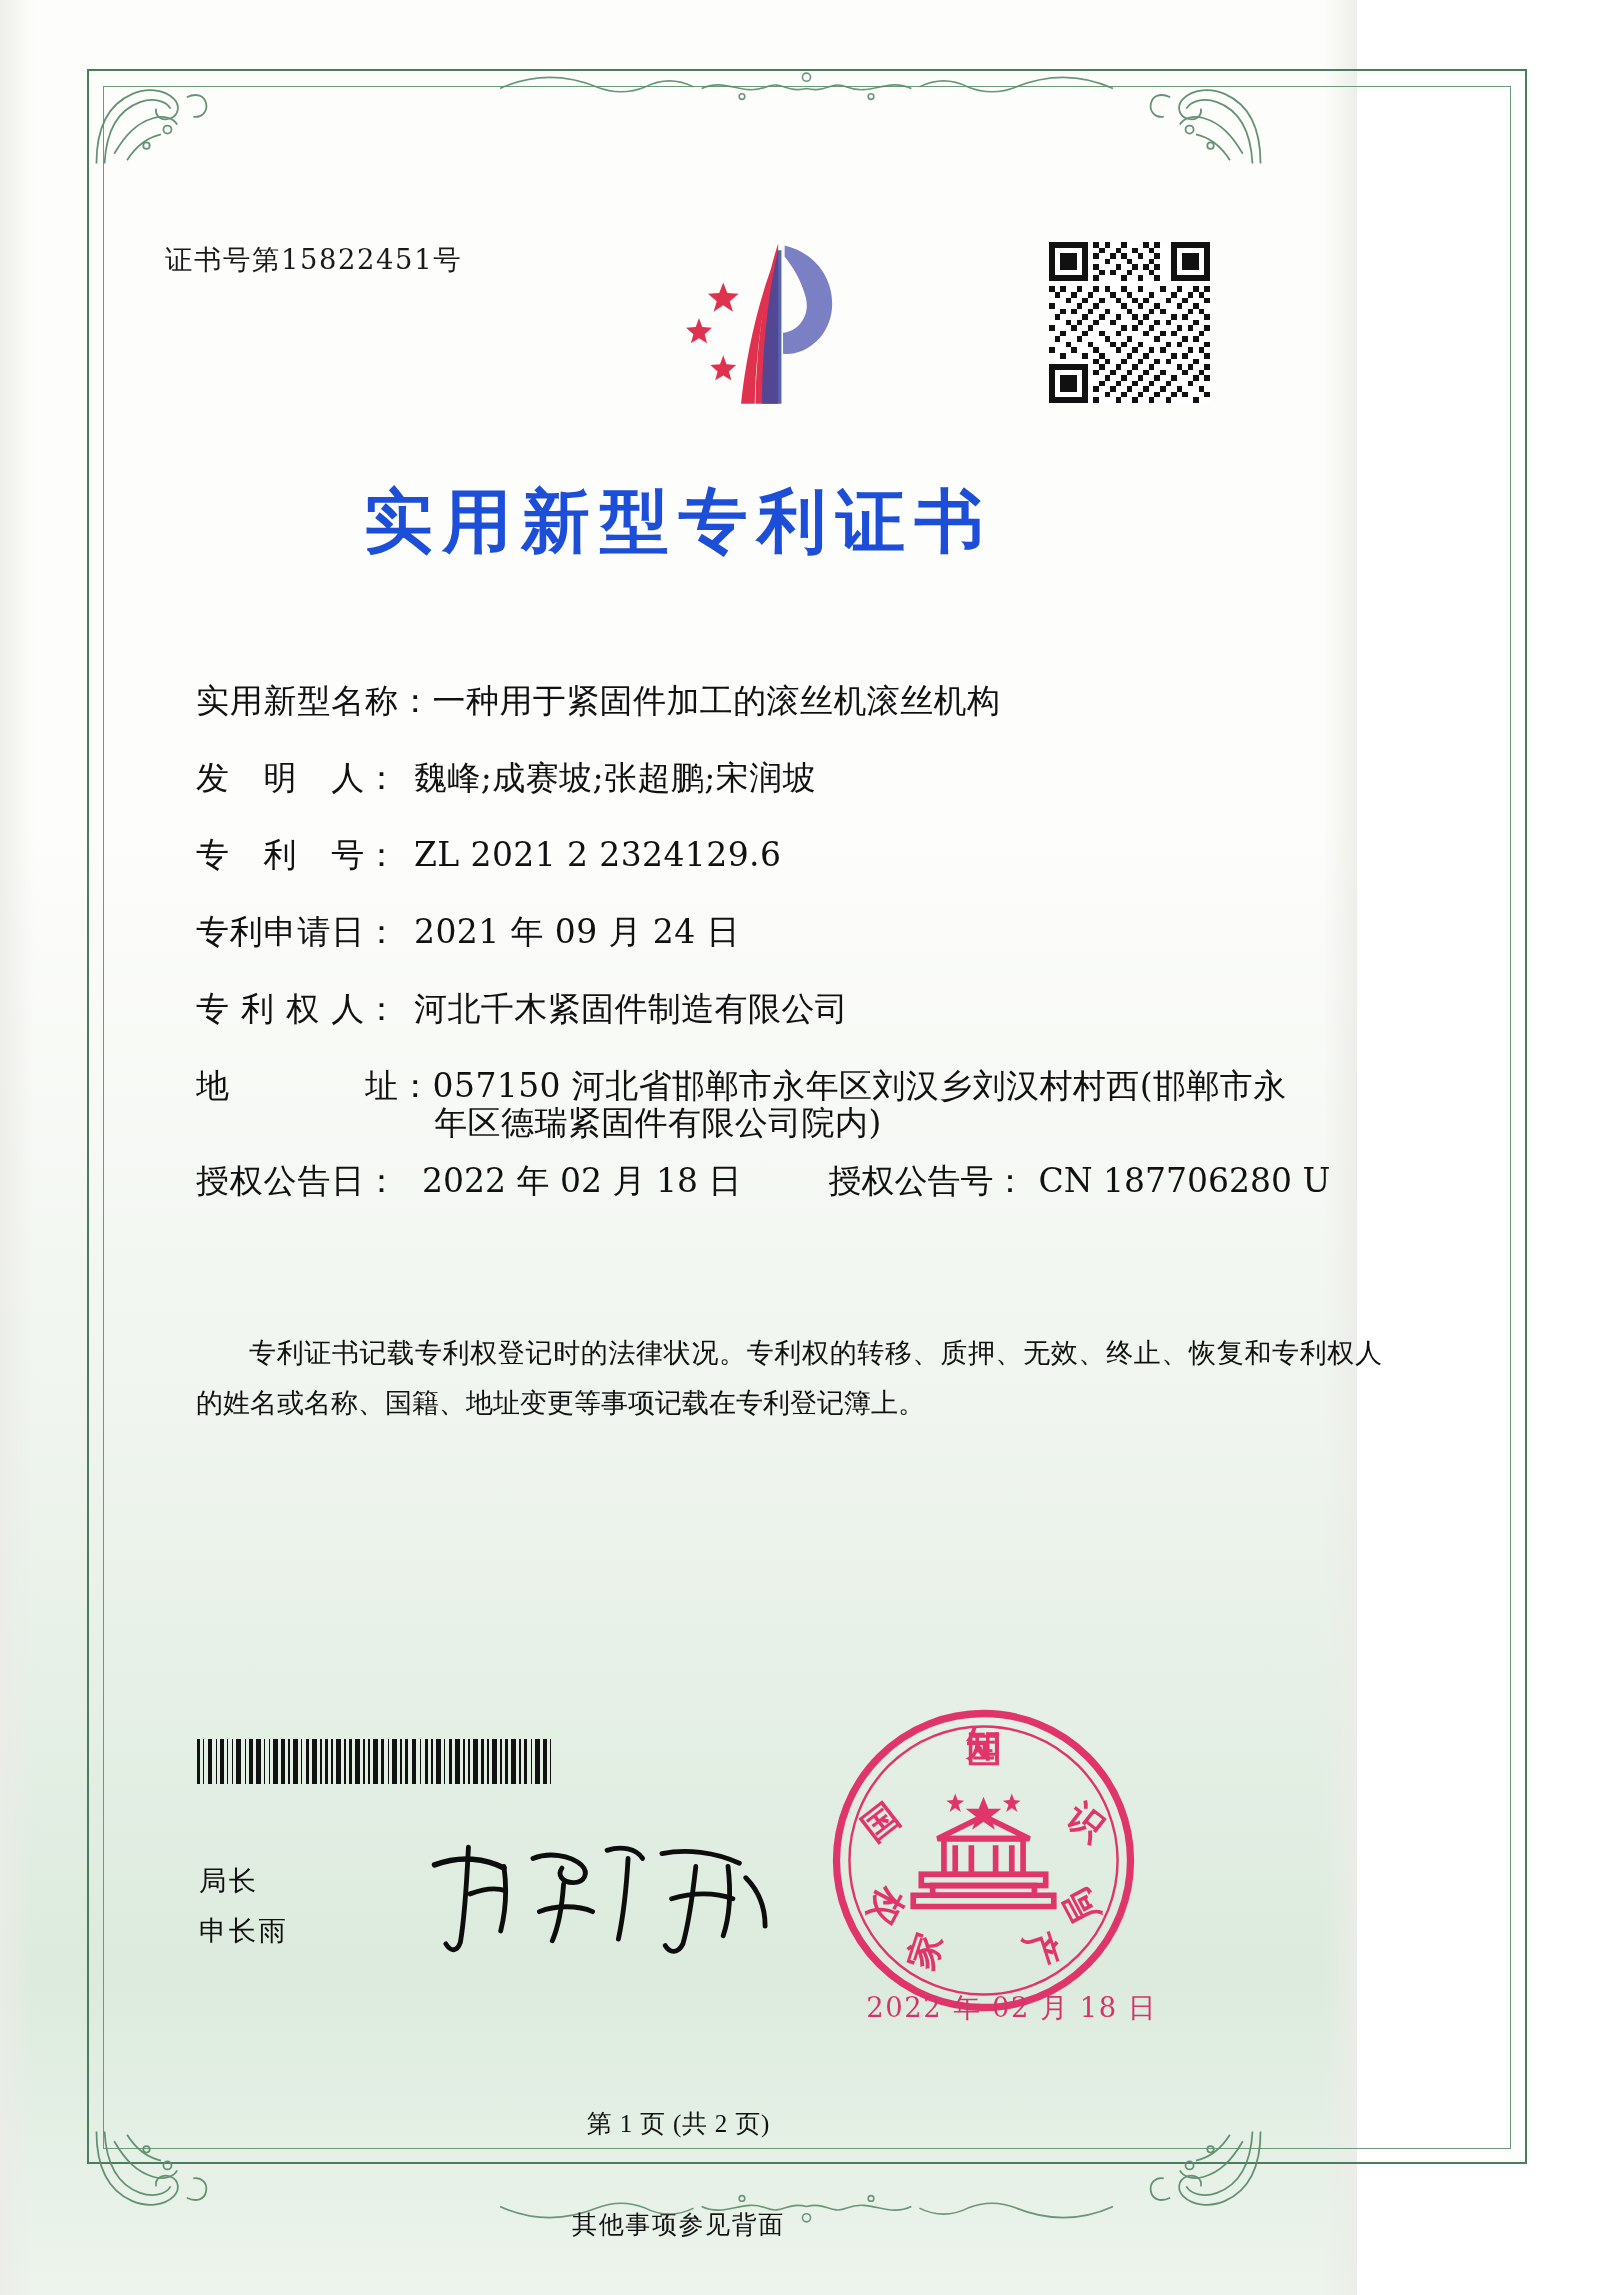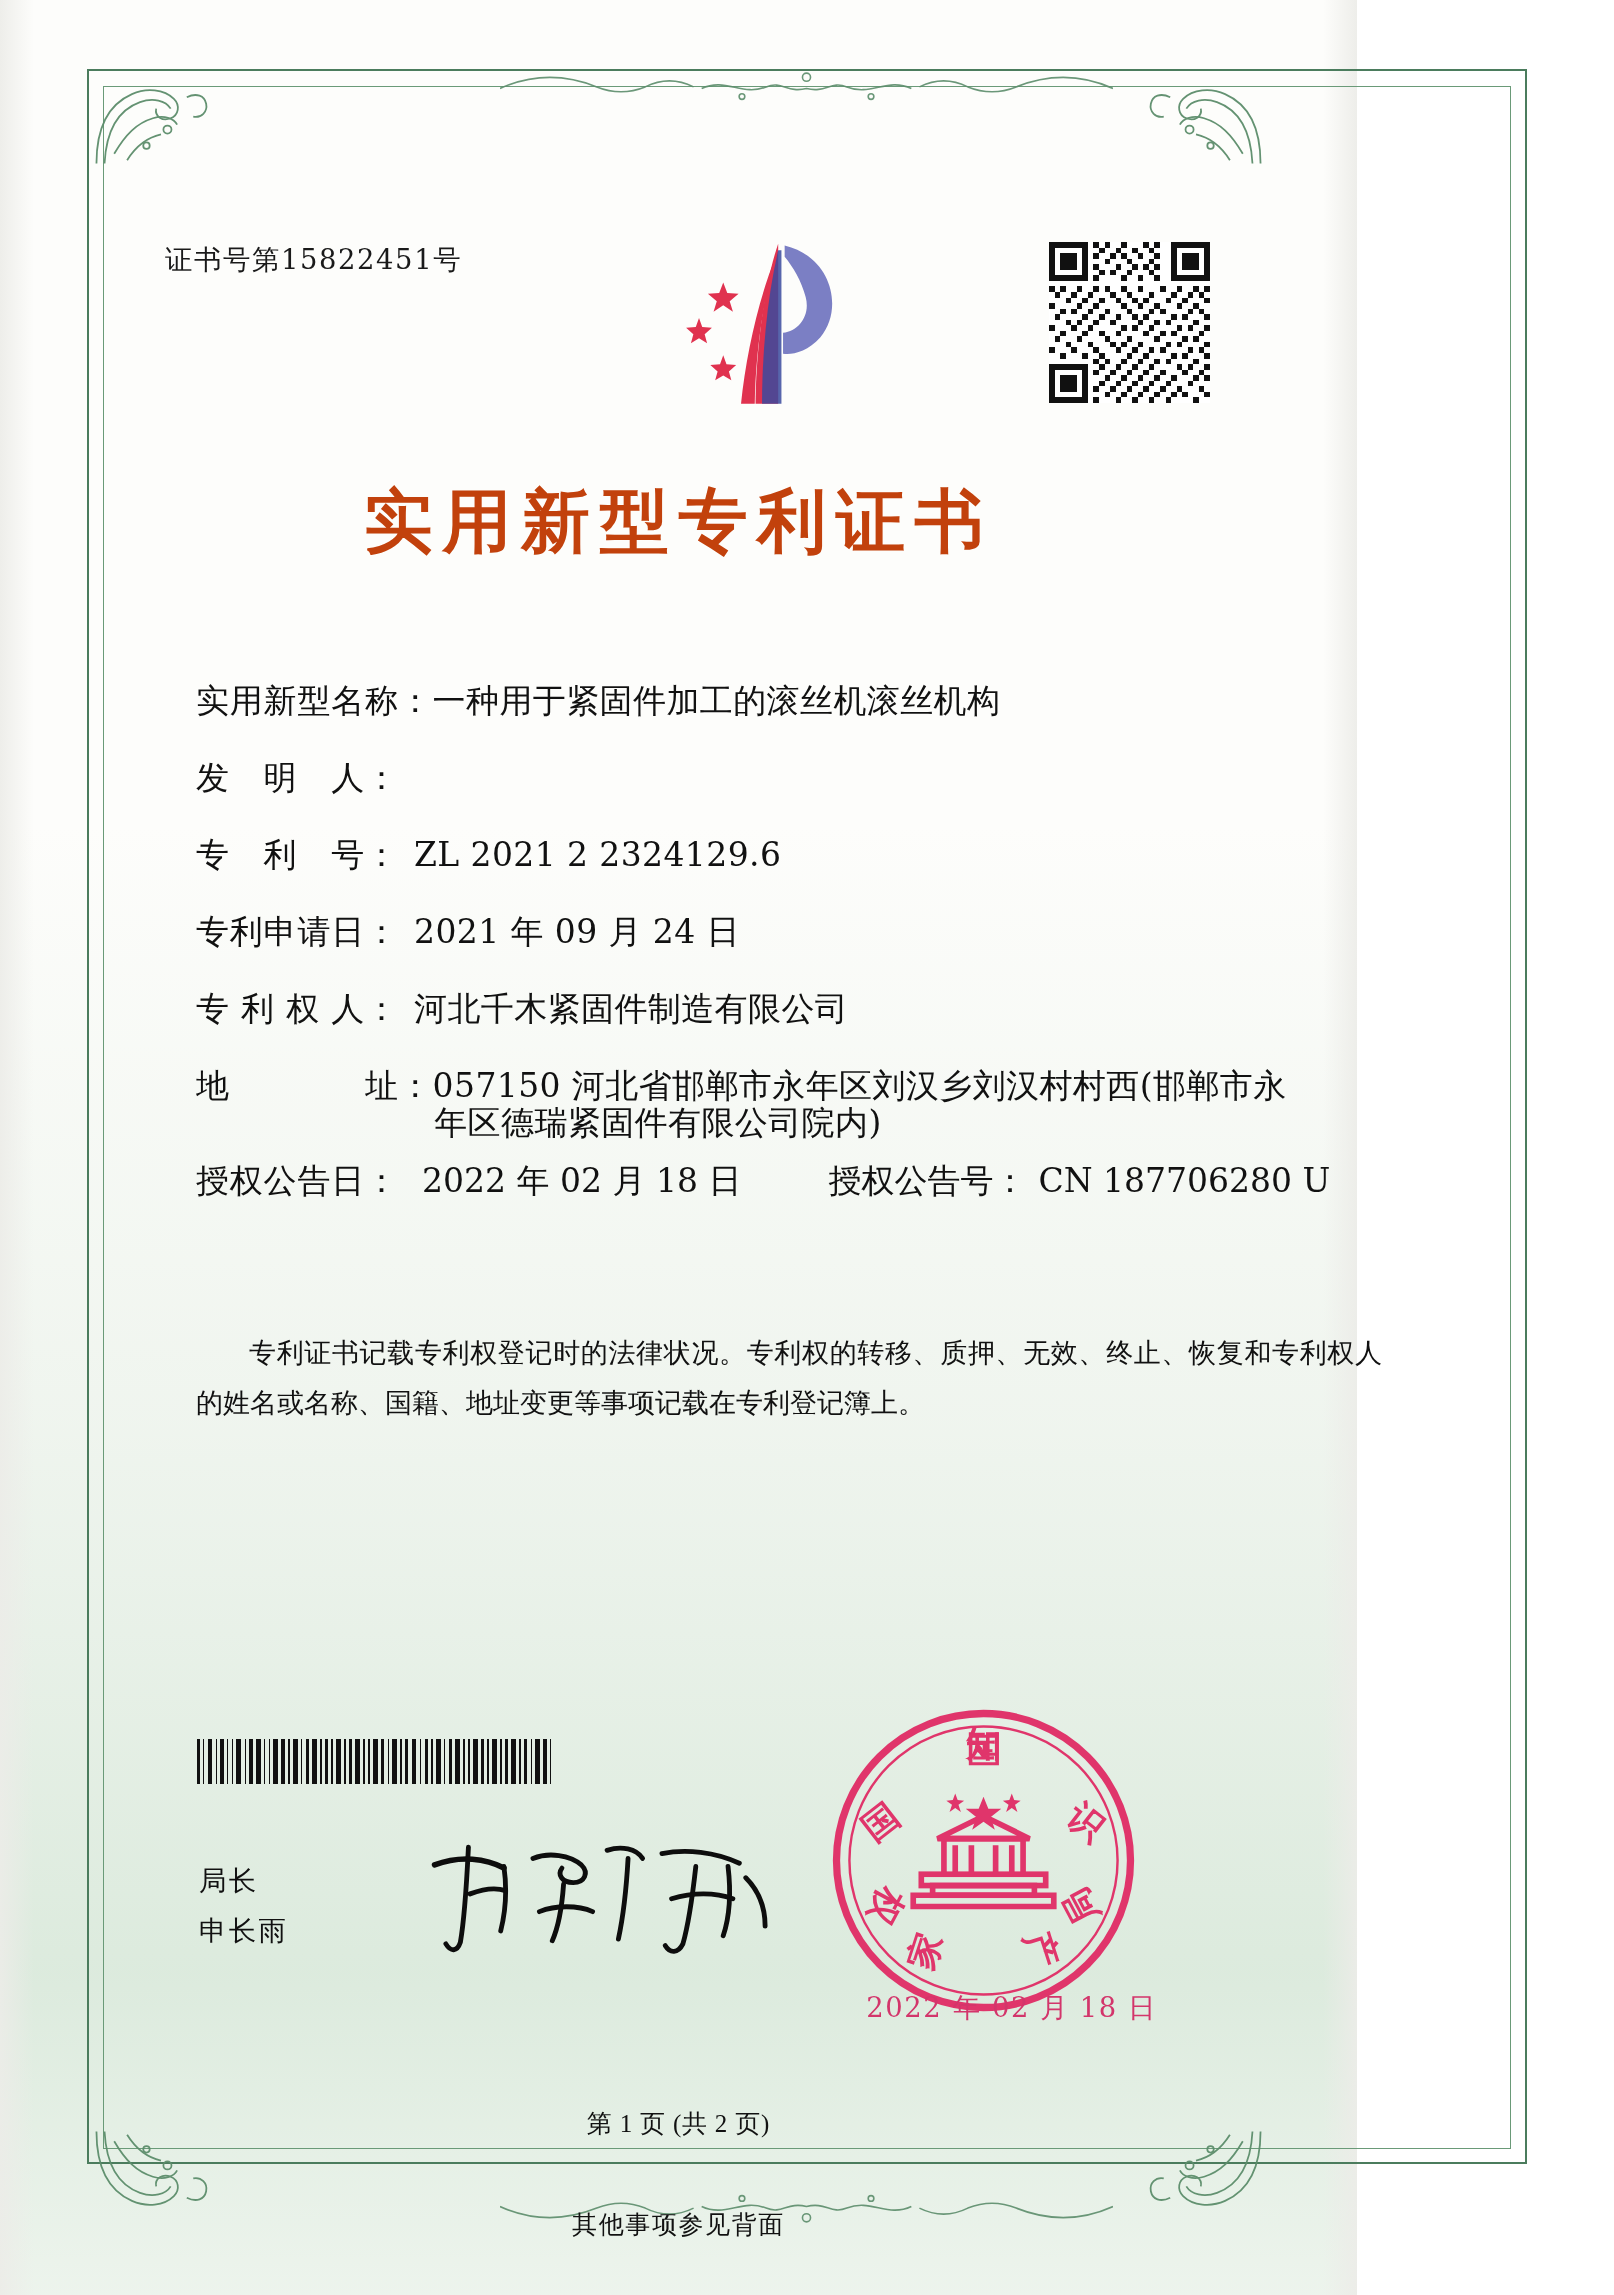--- a/index.html
+++ b/index.html
@@ -101,21 +101,21 @@
   
   .title {
     position: absolute;
     left: 0; right: 0;
     top: 476px;
     text-align: center;
     font-family: "DejaVu Serif", serif;
     font-weight: bold;
     font-size: 69px;
     letter-spacing: 9.7px;
-    color: #c2410c;
+    color: #1d4ed8;
   }
 
   
   .fields {
     position: absolute;
     left: 196px;
     top: 682px;
     width: 1195px;
     font-family: "DejaVu Serif", serif;
     color: #111;
@@ -554,20 +554,21 @@
 
   <div class="title">实用新型专利证书</div>
 
   <div class="fields">
     <div class="field">
       <span class="lbl">实用新型名称：</span>
       <span class="val">一种用于紧固件加工的滚丝机滚丝机构</span>
     </div>
     <div class="field">
       <span class="lbl">发　明　人：</span>
+      <span class="val">魏峰;成赛坡;张超鹏;宋润坡</span>
     </div>
     <div class="field">
       <span class="lbl">专　利　号：</span>
       <span class="val">ZL 2021 2 2324129.6</span>
     </div>
     <div class="field">
       <span class="lbl">专利申请日：</span>
       <span class="val">2021 年 09 月 24 日</span>
     </div>
     <div class="field">

